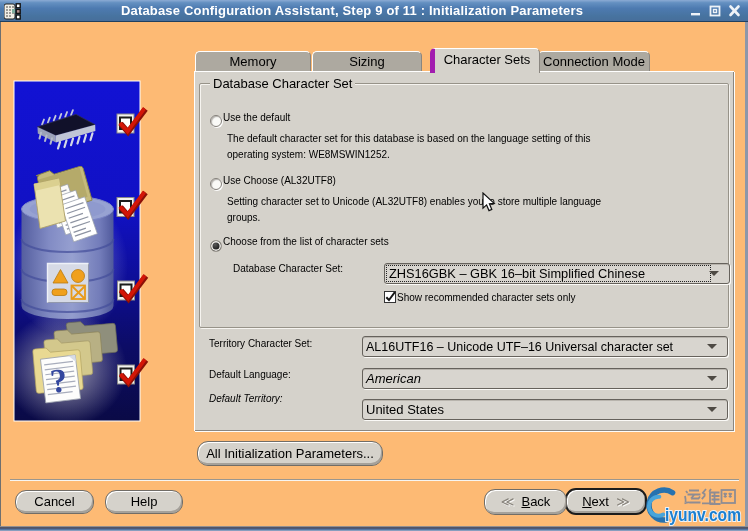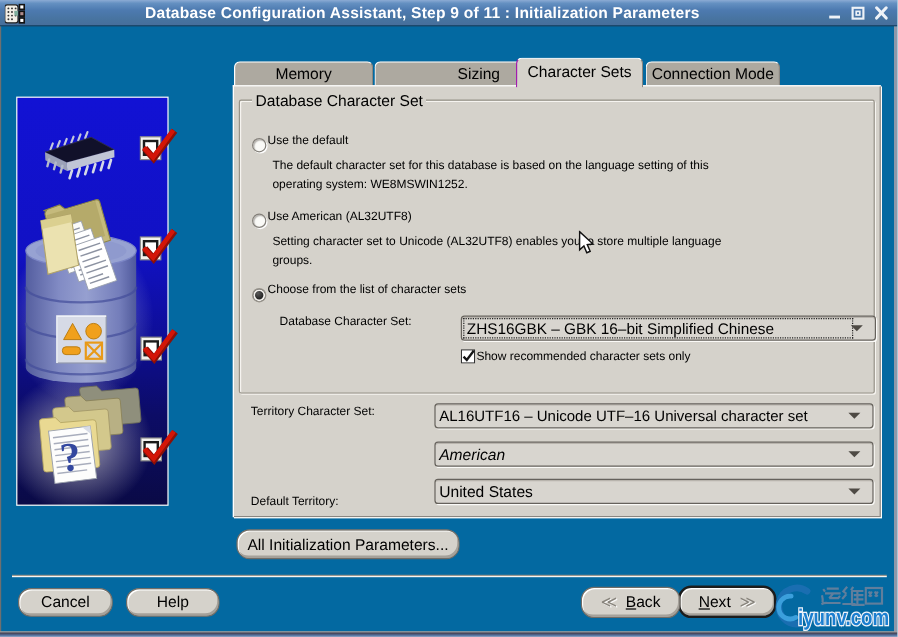--- a/index.html
+++ b/index.html
@@ -1,34 +1,34 @@
 <!DOCTYPE html>
 <html><head><meta charset="utf-8">
 <style>
   html,body{margin:0;padding:0;}
   #win{position:relative;width:748px;height:531px;overflow:hidden;filter:brightness(1);
-       background:#0369a1;font-family:"Liberation Sans",sans-serif;color:#000;}
+       background:#fdba74;font-family:"Liberation Sans",sans-serif;color:#000;}
   .abs{position:absolute;}
   
   #title{left:0;top:0;width:748px;height:21px;
     background:linear-gradient(#8cabd4 0%,#6490c1 13%,#4d7ab0 40%,#47739f 78%,#476e9b 100%);
     border-bottom:1px solid #20405f;}
   #title .txt{left:0;right:44px;top:3px;text-align:center;color:#fff;
     font-size:13px;font-weight:bold;letter-spacing:.18px;}
   
   #lborder{left:0;top:22px;width:1px;height:509px;background:#6f6f6f;}
   #rborder{left:745px;top:22px;width:3px;height:509px;background:#8e97a9;}
   #bstrip{left:0;top:526px;width:748px;height:5px;
     background:linear-gradient(#b0ada7 0%,#45455a 35%,#52719f 68%,#9fb2cc 100%);}
   
   .tab{top:51px;height:20px;font-size:13px;text-align:center;
     border-top:1px solid #fff;border-left:1px solid #fff;border-right:1px solid #8a8680;
     border-radius:5px 5px 0 0;background:#adA9a0;line-height:20px;}
   #tabsel{left:430px;top:48px;width:104px;height:24px;background:#d5d2cb;
-    border-top:1px solid #fff;border-left:1px solid #a21caf;border-right:1px solid #8a8680;
+    border-top:1px solid #fff;border-left:5px solid #a21caf;border-right:1px solid #8a8680;
     border-radius:5px 5px 0 0;font-size:13px;text-align:center;line-height:22px;z-index:3;}
   
   #panel{left:194px;top:71px;width:539px;height:359px;background:#d5d2cb;
     border-top:1px solid #fff;border-left:1px solid #fff;
     box-shadow:inset -1px -1px 0 #8a8680, 1px 1px 0 #fdfdfb;z-index:2;}
   
   #group{left:4px;top:11px;width:528px;height:243px;
     border:1px solid #979389;border-radius:2px;
     box-shadow:inset 1px 1px 0 #f6f4f0, 1px 1px 0 #f6f4f0;}
   #grouplabel{left:10px;top:-8px;background:#d5d2cb;padding:0 3px;font-size:13px;}
@@ -256,35 +256,35 @@
       </g>
     </g>
 
     <use href="#chk" x="104" y="34"></use>
     <use href="#chk" x="104" y="117.5"></use>
     <use href="#chk" x="104.5" y="201"></use>
     <use href="#chk" x="104.5" y="285"></use>
   </svg>
 
   <div class="abs tab" style="left:195px;width:114px;">Memory</div>
-  <div class="abs tab" style="left:312px;width:108px;padding-left:32px;">Sizing</div>
+  <div class="abs tab" style="left:312px;width:108px;">Sizing</div>
   <div class="abs tab" style="left:538px;width:110px;">Connection Mode</div>
   <div class="abs" id="tabsel">Character Sets</div>
 
   <div class="abs" id="panel">
     <div class="abs" id="group">
       <div class="abs" id="grouplabel">Database Character Set</div>
 
       <div class="abs radio" style="left:10px;top:31px;"></div>
       <div class="abs lbl" style="left:23px;top:28px;">Use the default</div>
       <div class="abs lbl" style="left:27px;top:49px;">The default character set for this database is based on the language setting of this</div>
       <div class="abs lbl" style="left:27px;top:65px;">operating system: WE8MSWIN1252.</div>
 
       <div class="abs radio" style="left:10px;top:94px;"></div>
-      <div class="abs lbl" style="left:23px;top:91px;">Use American (AL32UTF8)</div>
+      <div class="abs lbl" style="left:23px;top:91px;">Use Choose (AL32UTF8)</div>
       <div class="abs lbl" style="left:27px;top:112px;">Setting character set to Unicode (AL32UTF8) enables you to store multiple language</div>
       <div class="abs lbl" style="left:27px;top:128px;">groups.</div>
 
       <div class="abs radio sel" style="left:10px;top:156px;"></div>
       <div class="abs lbl" style="left:23px;top:152px;">Choose from the list of character sets</div>
       <div class="abs lbl" style="left:33px;top:179px;">Database Character Set:</div>
       <div class="abs combo" style="left:184px;top:179px;width:344px;height:19px;">
         <div class="abs" style="left:1px;top:1px;right:18px;bottom:1px;border:1px dotted #222;"></div>
         <div class="ctext" style="font-size:12.8px;left:4px;">ZHS16GBK – GBK 16–bit Simplified Chinese</div>
         <div class="arr"></div>
@@ -295,25 +295,26 @@
         <path d="M2.3,6.2 L5,9 L10.2,2 L10.6,1" fill="none" stroke="#161616" stroke-width="2"></path>
       </svg>
       <div class="abs lbl" style="left:197px;top:208px;">Show recommended character sets only</div>
     </div>
 
     <div class="abs lbl" style="left:14px;top:266px;">Territory Character Set:</div>
     <div class="abs combo" style="left:167px;top:264px;width:364px;height:19px;">
       <div class="ctext" style="font-size:12.5px;top:3px;">AL16UTF16 – Unicode UTF–16 Universal character set</div>
       <div class="arr"></div>
     </div>
+    <div class="abs lbl" style="left:14px;top:297px;">Default Language:</div>
     <div class="abs combo" style="left:167px;top:296px;width:364px;height:19px;font-style:italic;">
       <div class="ctext">American</div>
       <div class="arr"></div>
     </div>
-    <div class="abs lbl" style="left:14px;top:341px;">Default Territory:</div>
+    <div class="abs lbl" style="left:14px;top:321px;font-style:italic;">Default Territory:</div>
     <div class="abs combo" style="left:167px;top:327px;width:364px;height:19px;">
       <div class="ctext">United States</div>
       <div class="arr"></div>
     </div>
   </div>
 
   <div class="abs btn" style="left:197px;top:441px;width:184px;height:23px;line-height:23px;">All Initialization Parameters...</div>
 
   <div class="abs" id="sep"></div>
 

